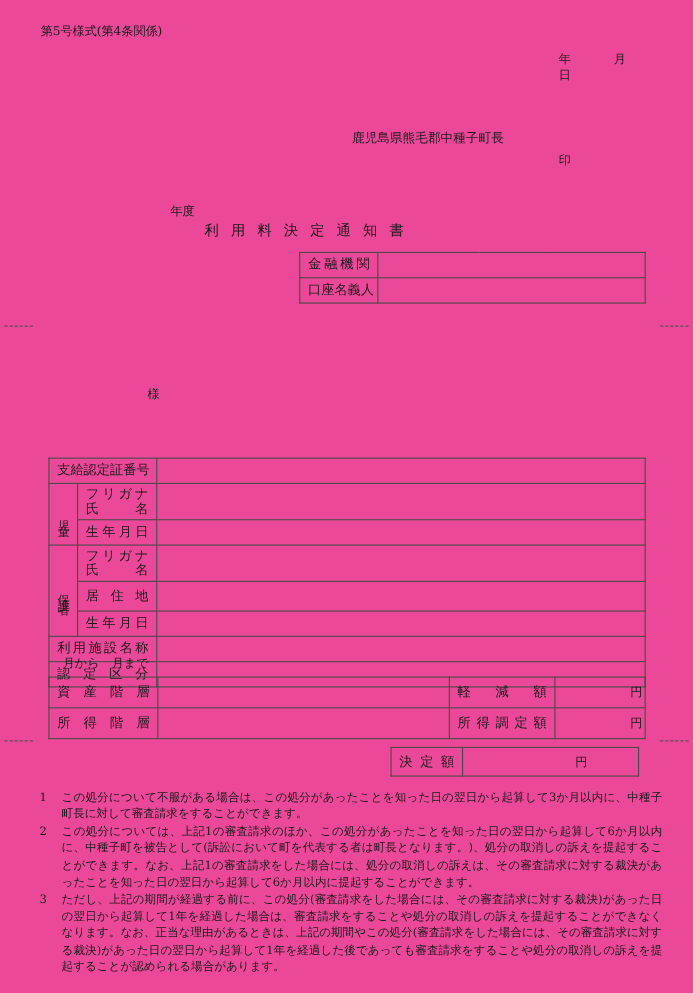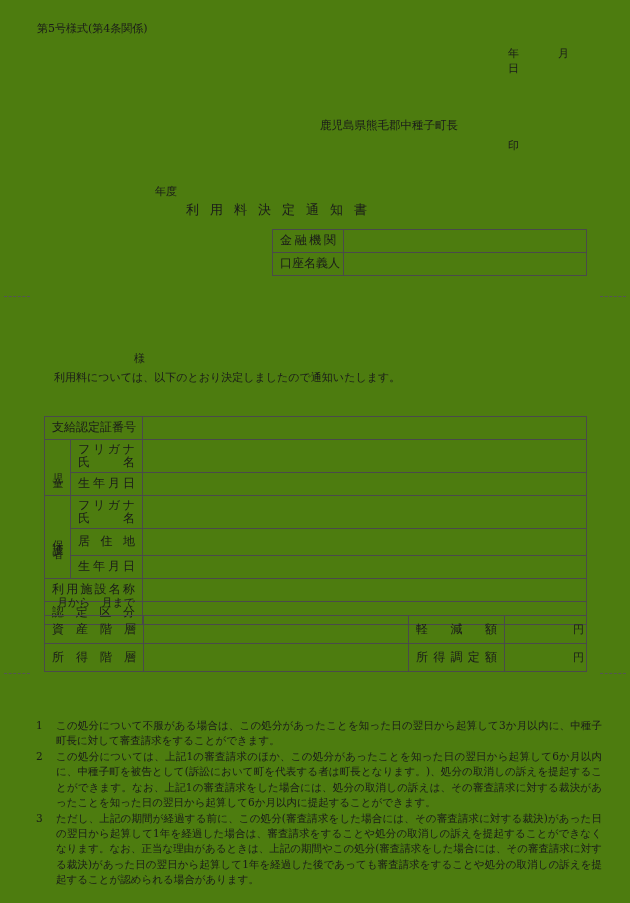--- a/index.html
+++ b/index.html
@@ -9,21 +9,21 @@
   }
   body {
     font-family: "DejaVu Serif", "Liberation Serif", serif;
     color: #1a1a1a;
   }
   #page {
     position: relative;
     width: 630px;
     height: 903px;
     overflow: hidden;
-    background: #4d7c0f;
+    background: #ec4899;
   }
   .abs { position: absolute; }
   .t {
     font-size: 11px;
     line-height: 1.35;
     white-space: nowrap;
   }
   .title {
     font-size: 13px;
     letter-spacing: 11px;
@@ -141,21 +141,20 @@
         <td colspan="3"></td>
       </tr>
     </tbody>
   </table>
 
   <div class="cut" style="left:4px;  top:296px;"></div>
   <div class="cut" style="left:600px; top:296px;"></div>
 
   <div class="abs t" style="left:134px; top:352px;">様</div>
 
-  <div class="abs t" style="left:54px; top:371px;">利用料については、以下のとおり決定しましたので通知いたします。</div>
 
   <table class="grid abs" style="left:44px; top:416px; width:542px;">
     <colgroup>
       <col style="width:26px">
         <col style="width:72px">
         <col style="width:444px">
     </colgroup>
     <tbody>
       <tr>
         <td class="lbl" colspan="2">
@@ -248,20 +247,34 @@
           <span class="just">所得調定額</span>
         </td>
         <td class="yen">円</td>
       </tr>
     </tbody>
   </table>
 
   <div class="cut" style="left:4px;  top:673px;"></div>
   <div class="cut" style="left:600px; top:673px;"></div>
 
+  <table class="grid abs" style="left:355px; top:679px; width:225px;">
+    <colgroup>
+        <col style="width:65px">
+        <col style="width:160px">
+      </colgroup>
+    <tbody>
+      <tr>
+        <td class="lbl" style="height:25px;">
+          <span class="just">決定額</span>
+        </td>
+        <td class="yen" style="padding-right:46px;">円</td>
+      </tr>
+    </tbody>
+  </table>
 
   <div class="notes" style="left:36px; top:718px;">
 
     <div class="note">
       <span class="note-num">1</span>
       <span class="note-body">この処分について不服がある場合は、この処分があったことを知った日の翌日から起算して3か月以内に、中種子町長に対して審査請求をすることができます。</span>
     </div>
 
     <div class="note">
       <span class="note-num">2</span>

